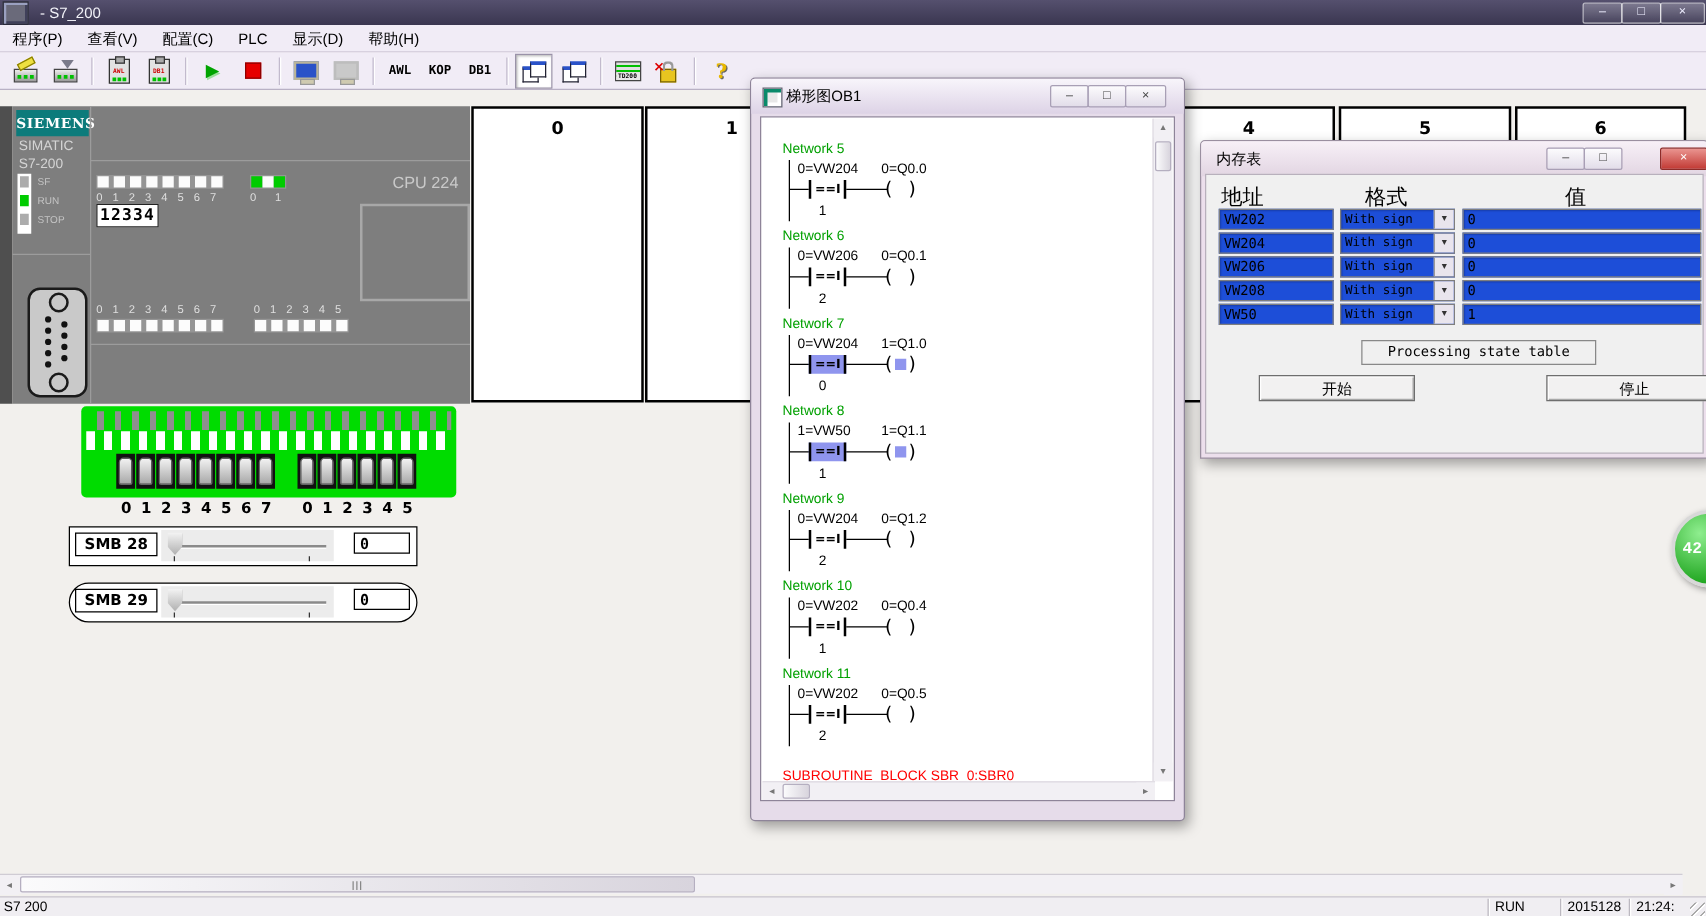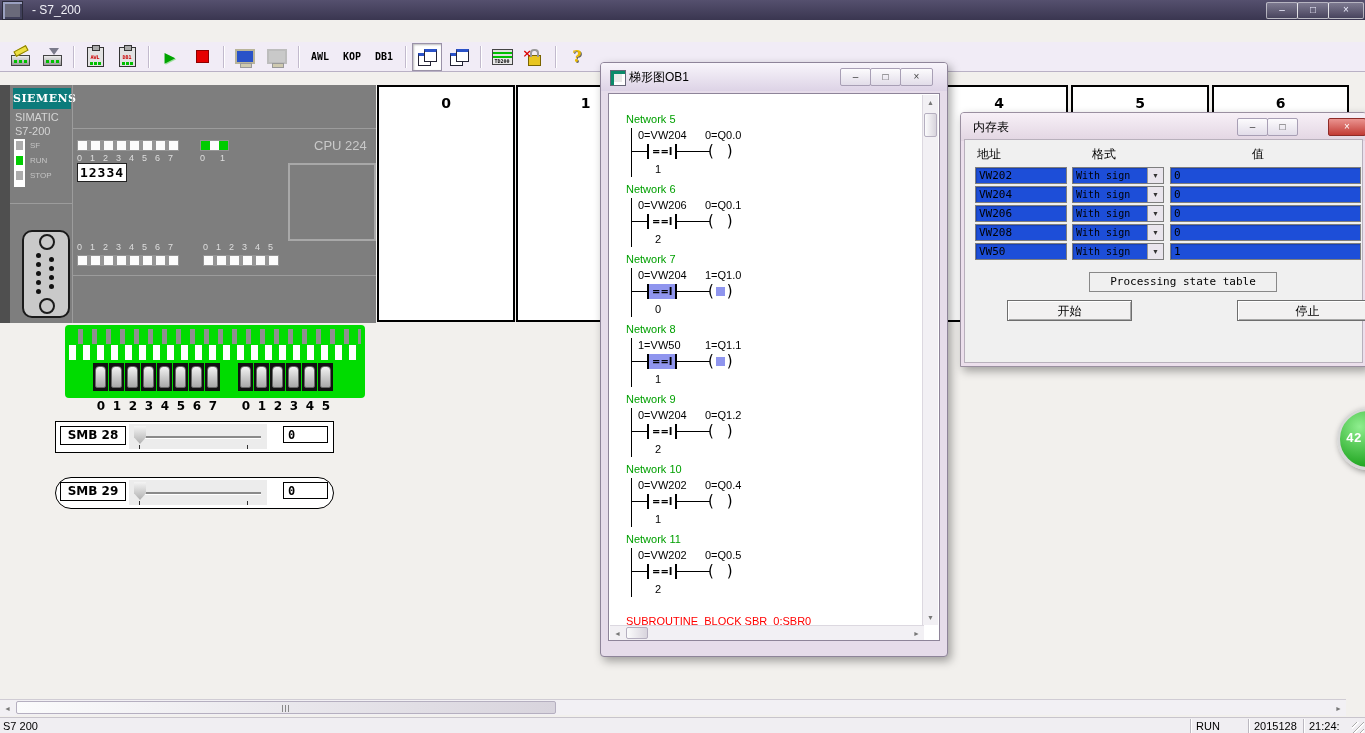--- a/index.html
+++ b/index.html
@@ -130,21 +130,21 @@
   #ladder-footer{position:absolute;left:17px;top:521px;color:#ff0000;font-size:11px;}
   .vsb{position:absolute;right:1px;top:1px;width:15px;height:530px;background:#f2f0f4;border-left:1px solid #dcd8e0;}
   .sb-btn{position:absolute;width:15px;height:15px;color:#777;font-size:7px;text-align:center;line-height:15px;background:#f2f0f4;}
   .sb-thumb{position:absolute;background:linear-gradient(90deg,#fbfbfc,#d8d4dd);border:1px solid #b5afc0;border-radius:2px;box-sizing:border-box;}
   .hsb{position:absolute;left:1px;top:531px;width:314px;height:15px;background:#f2f0f4;border-top:1px solid #dcd8e0;}
 
   
   #mem-win{position:absolute;left:960px;top:112px;width:405px;height:253px;z-index:6;
     background:#ecdfec;border:1px solid #9a8fa0;border-radius:4px 4px 0 0;box-shadow:3px 4px 10px rgba(0,0,0,.35);}
   #mem-body{position:absolute;left:3px;top:26px;width:399px;height:224px;background:#f0f0f0;border:1px solid #b8b0bc;box-sizing:border-box;}
-  .mem-head{position:absolute;top:6px;font-size:12px;}
+  .mem-head{position:absolute;top:6px;font-size:17px;}
   .mem-row{position:absolute;left:0;width:100%;height:18px;}
   .sunken{background:#1d4ed8;border:1px solid #7e7e7e;box-shadow:inset 1px 1px 1px rgba(0,0,0,.18);box-sizing:border-box;}
   .mem-addr{position:absolute;left:10px;width:92px;height:17px;font:11px "DejaVu Sans Mono",monospace;line-height:15px;padding-left:3px;}
   .mem-format{position:absolute;left:107px;width:92px;height:17px;display:flex;}
   .fmt-text{flex:1;font:10px "DejaVu Sans Mono",monospace;line-height:15px;padding-left:3px;overflow:hidden;white-space:nowrap;}
   .fmt-btn{width:15px;height:15px;background:#e9e5ed;border-left:1px solid #999;color:#333;font-size:7px;text-align:center;line-height:15px;}
   .mem-value{position:absolute;left:205px;width:191px;height:17px;font:11px "DejaVu Sans Mono",monospace;line-height:15px;padding-left:3px;}
   #proc-label{position:absolute;left:124px;top:132px;width:186px;height:18px;border:1px solid #888;
     font:11px "DejaVu Sans Mono",monospace;text-align:center;line-height:18px;background:#f0f0f0;}
   .btn3d{position:absolute;height:21px;background:#f2f1f1;border:1px solid #6e6e6e;
@@ -171,20 +171,28 @@
 <div id="app">
 
   <div id="titlebar">
     <div id="app-icon"></div>
     <div id="win-title">- S7_200</div>
     <div class="cap" style="left:1266px;width:30px;"><span>–</span></div>
     <div class="cap" style="left:1297px;width:30px;"><span>□</span></div>
     <div class="cap" style="left:1328px;width:34px;"><span>×</span></div>
   </div>
 
+  <div id="menubar">
+    <div class="menu-item">程序(P)</div>
+    <div class="menu-item">查看(V)</div>
+    <div class="menu-item">配置(C)</div>
+    <div class="menu-item">PLC</div>
+    <div class="menu-item">显示(D)</div>
+    <div class="menu-item">帮助(H)</div>
+  </div>
 
   <div id="toolbar">
     <div class="tbtn">
       <div class="machine">
           <div class="dots"></div>
         </div>
       <div class="pencil"></div>
     </div>
     <div class="tbtn">
       <div class="machine">
@@ -429,21 +437,21 @@
   <div class="smb-row" style="top:421px;">
     <div class="smb-label">SMB 28</div>
     <div class="smb-slider">
       <div class="groove"></div>
       <div class="handle"></div>
       <div class="tick" style="left:10px;"></div>
         <div class="tick" style="left:118px;"></div>
     </div>
     <div class="smb-value">0</div>
   </div>
-  <div class="smb-row" style="top:477px;border-radius:16px;">
+  <div class="smb-row" style="top:466px;border-radius:16px;">
     <div class="smb-label">SMB 29</div>
     <div class="smb-slider">
       <div class="groove"></div>
       <div class="handle"></div>
       <div class="tick" style="left:10px;"></div>
         <div class="tick" style="left:118px;"></div>
     </div>
     <div class="smb-value">0</div>
   </div>
 

